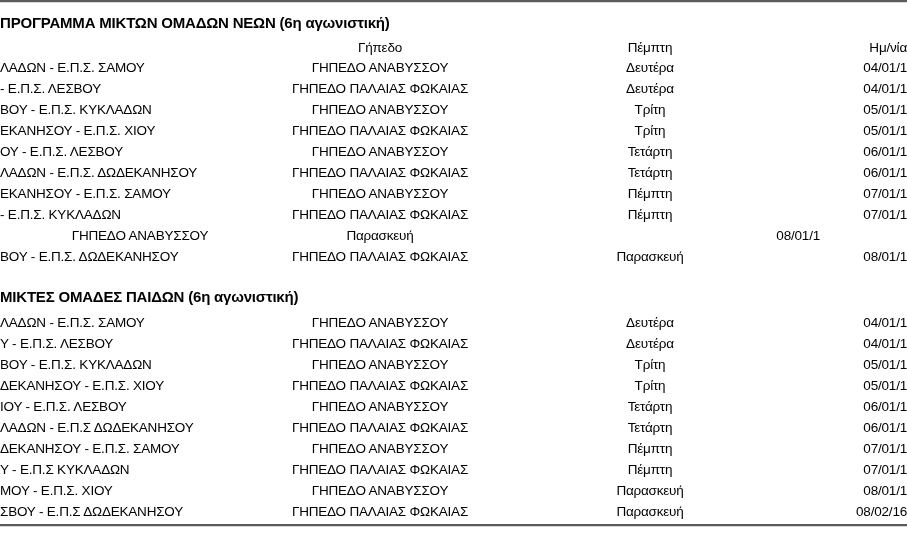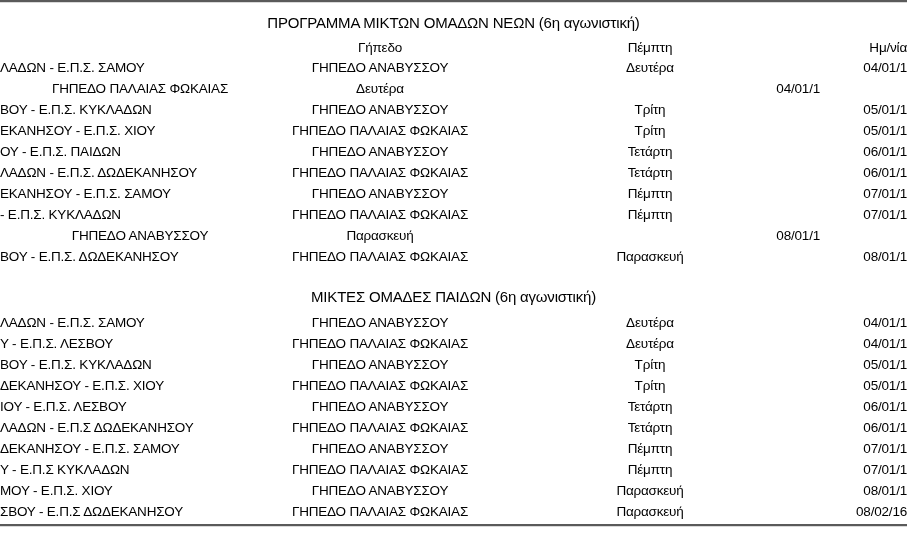--- a/index.html
+++ b/index.html
@@ -28,22 +28,21 @@
   .hrule.bottom { top: 524px; }
 
   .block { position: absolute; left: 0; right: 0; }
   .block1 { top: 14px; }
   .block2 { top: 288px; }
 
   .section-title {
     margin: 0;
     font-size: 15px;
     line-height: 18px;
-    font-weight: normal;
-    text-align: center;
+    font-weight: bold;
     letter-spacing: -0.2px;
     white-space: nowrap;
   }
 
   .srow {
     display: grid;
     grid-template-columns: 280px 200px 340px 1fr;
     height: 21px;
     line-height: 21px;
     font-size: 13.5px;
@@ -80,38 +79,39 @@
       <div class="c date">Ημ/νία</div>
     </div>
     <div class="rows">
         <div class="srow">
           <div class="c match">ΛΑΔΩΝ - Ε.Π.Σ. ΣΑΜΟΥ</div>
           <div class="c venue">ΓΗΠΕΔΟ ΑΝΑΒΥΣΣΟΥ</div>
           <div class="c day">Δευτέρα</div>
           <div class="c date">04/01/1</div>
         </div>
         <div class="srow">
+          <div class="c match">- Ε.Π.Σ. ΛΕΣΒΟΥ</div>
           <div class="c venue">ΓΗΠΕΔΟ ΠΑΛΑΙΑΣ ΦΩΚΑΙΑΣ</div>
           <div class="c day">Δευτέρα</div>
           <div class="c date">04/01/1</div>
         </div>
         <div class="srow">
           <div class="c match">ΒΟΥ - Ε.Π.Σ. ΚΥΚΛΑΔΩΝ</div>
           <div class="c venue">ΓΗΠΕΔΟ ΑΝΑΒΥΣΣΟΥ</div>
           <div class="c day">Τρίτη</div>
           <div class="c date">05/01/1</div>
         </div>
         <div class="srow">
           <div class="c match">ΕΚΑΝΗΣΟΥ - Ε.Π.Σ. ΧΙΟΥ</div>
           <div class="c venue">ΓΗΠΕΔΟ ΠΑΛΑΙΑΣ ΦΩΚΑΙΑΣ</div>
           <div class="c day">Τρίτη</div>
           <div class="c date">05/01/1</div>
         </div>
         <div class="srow">
-          <div class="c match">ΟΥ - Ε.Π.Σ. ΠΑΙΔΩΝ</div>
+          <div class="c match">ΟΥ - Ε.Π.Σ. ΛΕΣΒΟΥ</div>
           <div class="c venue">ΓΗΠΕΔΟ ΑΝΑΒΥΣΣΟΥ</div>
           <div class="c day">Τετάρτη</div>
           <div class="c date">06/01/1</div>
         </div>
         <div class="srow">
           <div class="c match">ΛΑΔΩΝ - Ε.Π.Σ. ΔΩΔΕΚΑΝΗΣΟΥ</div>
           <div class="c venue">ΓΗΠΕΔΟ ΠΑΛΑΙΑΣ ΦΩΚΑΙΑΣ</div>
           <div class="c day">Τετάρτη</div>
           <div class="c date">06/01/1</div>
         </div>

